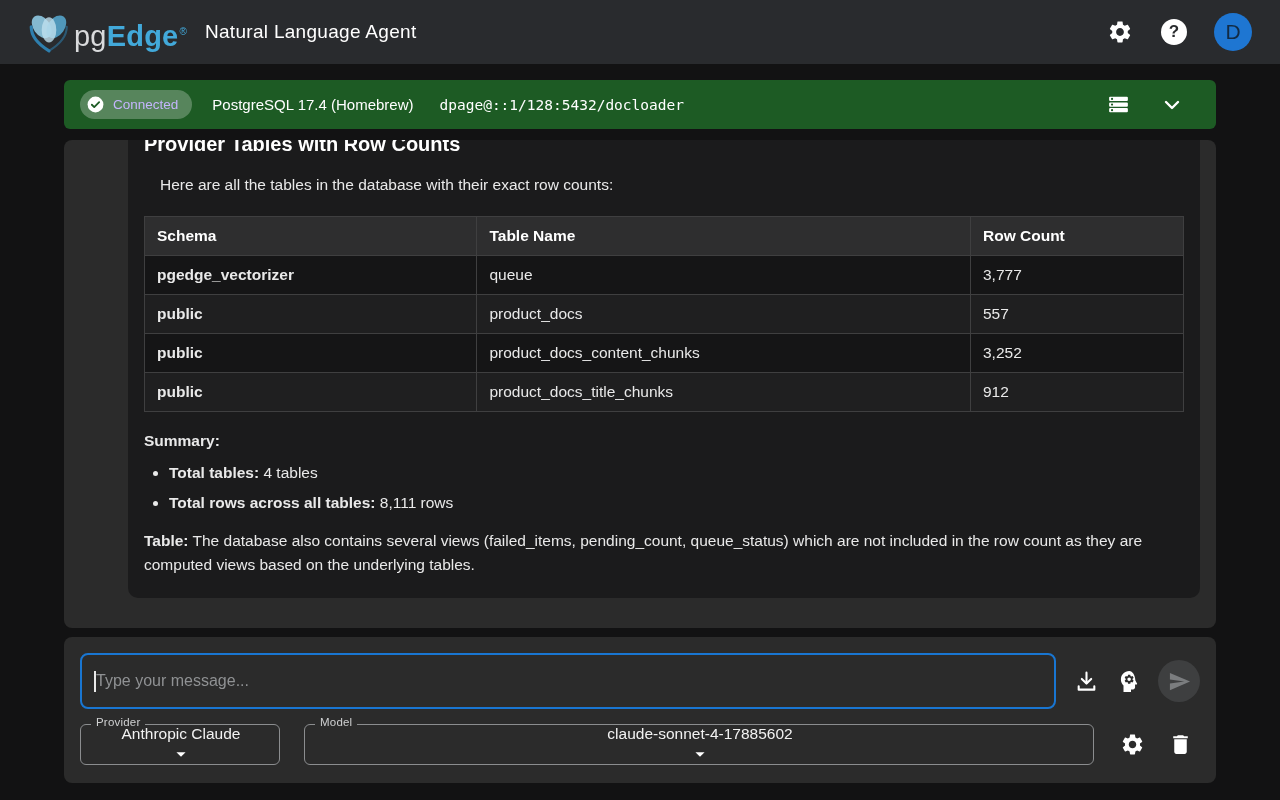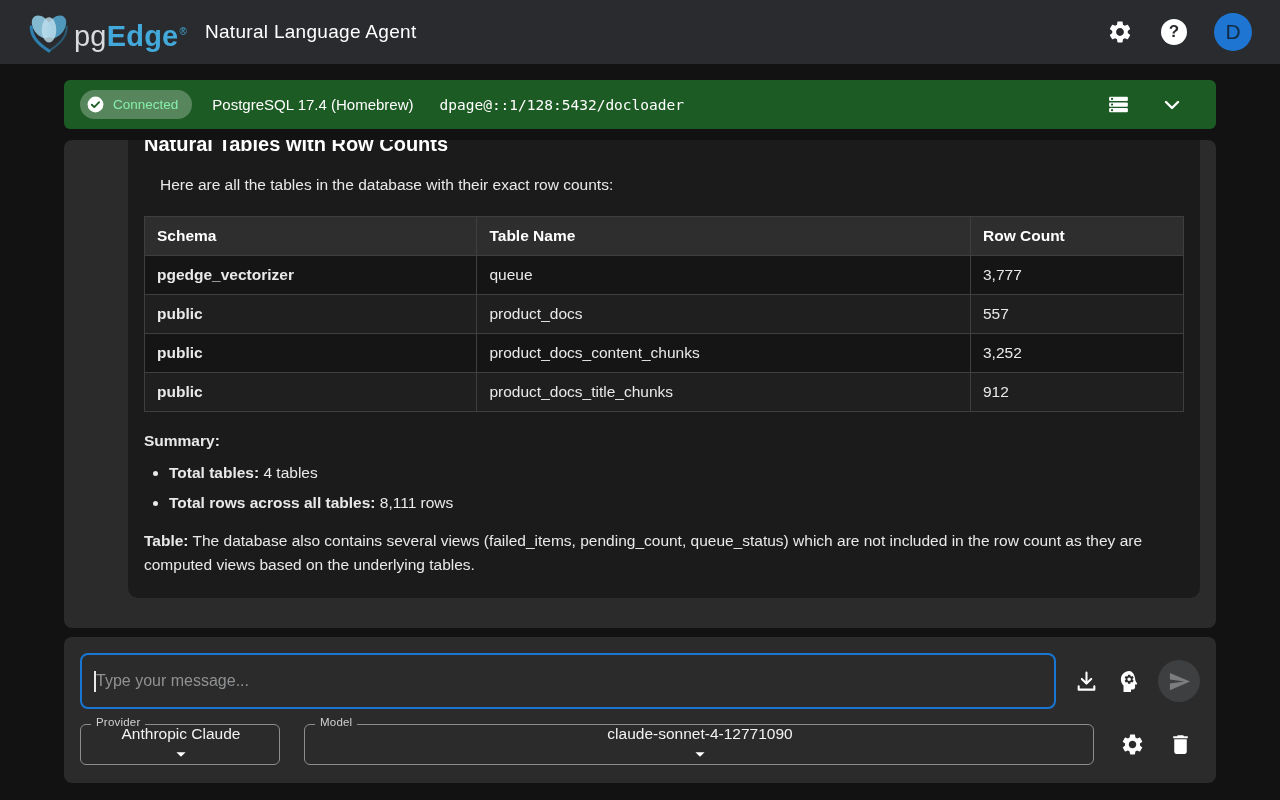--- a/index.html
+++ b/index.html
@@ -39,21 +39,21 @@
   }
 
   
   .conn-bar {
     margin:16px 64px 0; height:49px; background:#1d5b24; border-radius:6px;
     display:flex; align-items:center; padding:0 24px 0 16px;
   }
   .status-pill {
     display:flex; align-items:center; gap:8px;
     background:rgba(255,255,255,0.26); border-radius:15px;
-    padding:5px 14px 5px 6px; font-size:13.5px; color:#86efac;
+    padding:5px 14px 5px 6px; font-size:13.5px; color:#c4b5fd;
   }
   .conn-server { margin-left:20px; font-size:15px; color:#fff; }
   .conn-dsn { margin-left:26px; font-family:"DejaVu Sans Mono", monospace; font-size:14.5px; color:#fff; }
   .conn-right { margin-left:auto; display:flex; align-items:center; gap:14px; }
 
   
   .chat-scroll {
     margin:11px 64px 0; height:488px; background:#2b2b2b;
     border-radius:8px; overflow:hidden;
   }
@@ -192,21 +192,21 @@
         <svg width="24" height="24" viewBox="0 0 24 24">
             <path d="M6 9l6 6 6-6" stroke="#fff" stroke-width="2.4" fill="none" stroke-linecap="round" stroke-linejoin="round"></path>
           </svg>
       </span>
     </button>
   </div>
 </div>
 
 <div class="chat-scroll">
   <div class="message-card">
-    <h3 class="msg-heading">Natural Tables with Row Counts</h3>
+    <h3 class="msg-heading">Provider Tables with Row Counts</h3>
     <p class="msg-intro">Here are all the tables in the database with their exact row counts:</p>
 
     <table class="db-table">
       <colgroup>
           <col style="width:32%">
           <col style="width:47.5%">
           <col style="width:20.5%">
         </colgroup>
       <thead>
         <tr>
@@ -296,21 +296,21 @@
       <span class="select-label">Provider</span>
       <span class="select-value">Anthropic Claude</span>
       <span style="display:flex;">
         <svg width="22" height="22" viewBox="0 0 24 24" fill="#fff">
             <path d="M7 10l5 5 5-5z"></path>
           </svg>
       </span>
     </div>
     <div class="select-box model-select">
       <span class="select-label">Model</span>
-      <span class="select-value">claude-sonnet-4-12771090</span>
+      <span class="select-value">claude-sonnet-4-17885602</span>
       <span style="display:flex;">
         <svg width="22" height="22" viewBox="0 0 24 24" fill="#fff">
             <path d="M7 10l5 5 5-5z"></path>
           </svg>
       </span>
     </div>
     <div class="row2-icons">
       <button class="icon-btn">
         <span style="display:flex;">
           <svg width="25" height="25" viewBox="0 0 24 24" fill="#fff">

